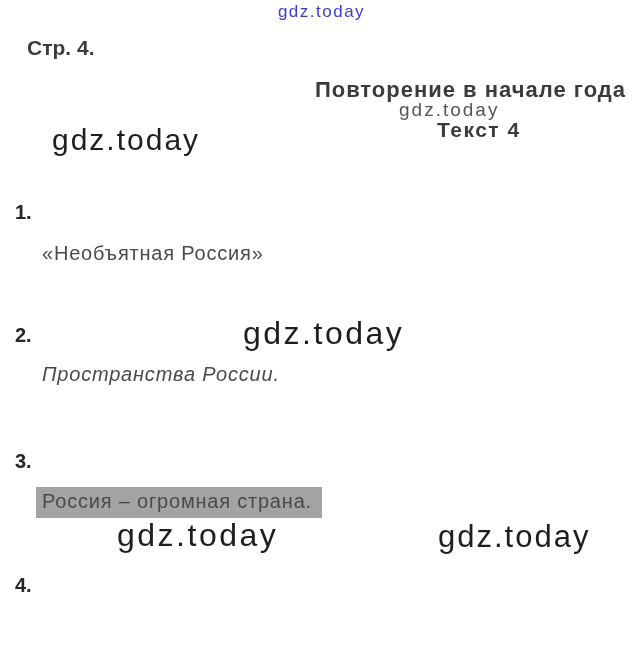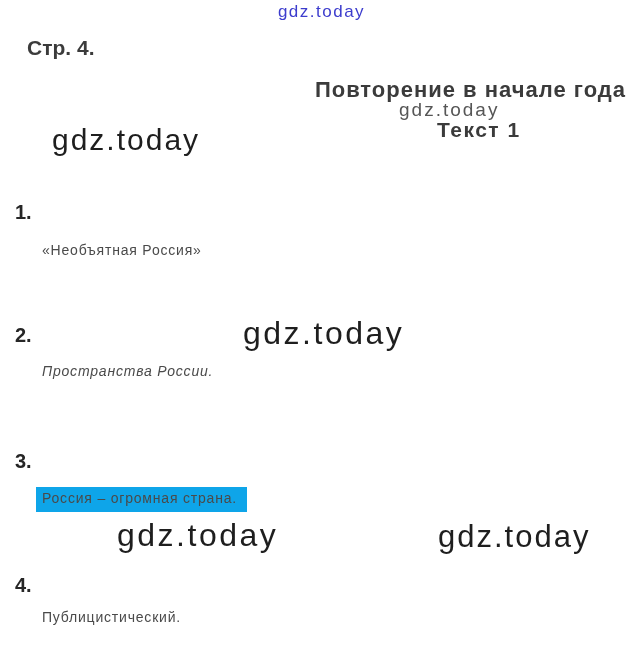--- a/index.html
+++ b/index.html
@@ -86,58 +86,57 @@
 
   
   .answer-number {
     left: 15px;
     font-size: 20px;
     font-weight: bold;
     color: #262626;
   }
   .answer-text {
     left: 42px;
-    font-size: 14px;
+    font-size: 20px;
     letter-spacing: 0.8px;
     color: #4a4a4a;
   }
   .n1 { top: 202px; }
   .a1 { top: 243px; }
   .n2 { top: 325px; }
   .a2 { top: 364px; font-style: italic; }
   .n3 { top: 451px; }
   .a3 {
     top: 487px; left: 36px;
     padding: 4px 10px 6px 6px;
-    background: #0ea5e9;
+    background: #a3a3a3;
   }
   .n4 { top: 575px; }
   .a4 { top: 610px; }
 </style>
 </head>
 <body>
 
 <div class="page">
 
   <div class="abs wm wm-top-blue">gdz.today</div>
   <div class="abs wm wm-heading-gray">gdz.today</div>
   <div class="abs wm wm-left-large">gdz.today</div>
   <div class="abs wm wm-mid">gdz.today</div>
   <div class="abs wm wm-bottom-left">gdz.today</div>
   <div class="abs wm wm-bottom-right">gdz.today</div>
 
   <div class="abs page-title">Стр. 4.</div>
   <div class="abs section-heading">Повторение в начале года</div>
-  <div class="abs subsection-heading">Текст 1</div>
+  <div class="abs subsection-heading">Текст 4</div>
 
   <div class="abs answer-number n1">1.</div>
   <div class="abs answer-text a1">«Необъятная Россия»</div>
 
   <div class="abs answer-number n2">2.</div>
   <div class="abs answer-text a2">Пространства России.</div>
 
   <div class="abs answer-number n3">3.</div>
   <div class="abs answer-text a3">Россия – огромная страна.</div>
 
   <div class="abs answer-number n4">4.</div>
-  <div class="abs answer-text a4">Публицистический.</div>
 
 </div>
 
 </body></html>

